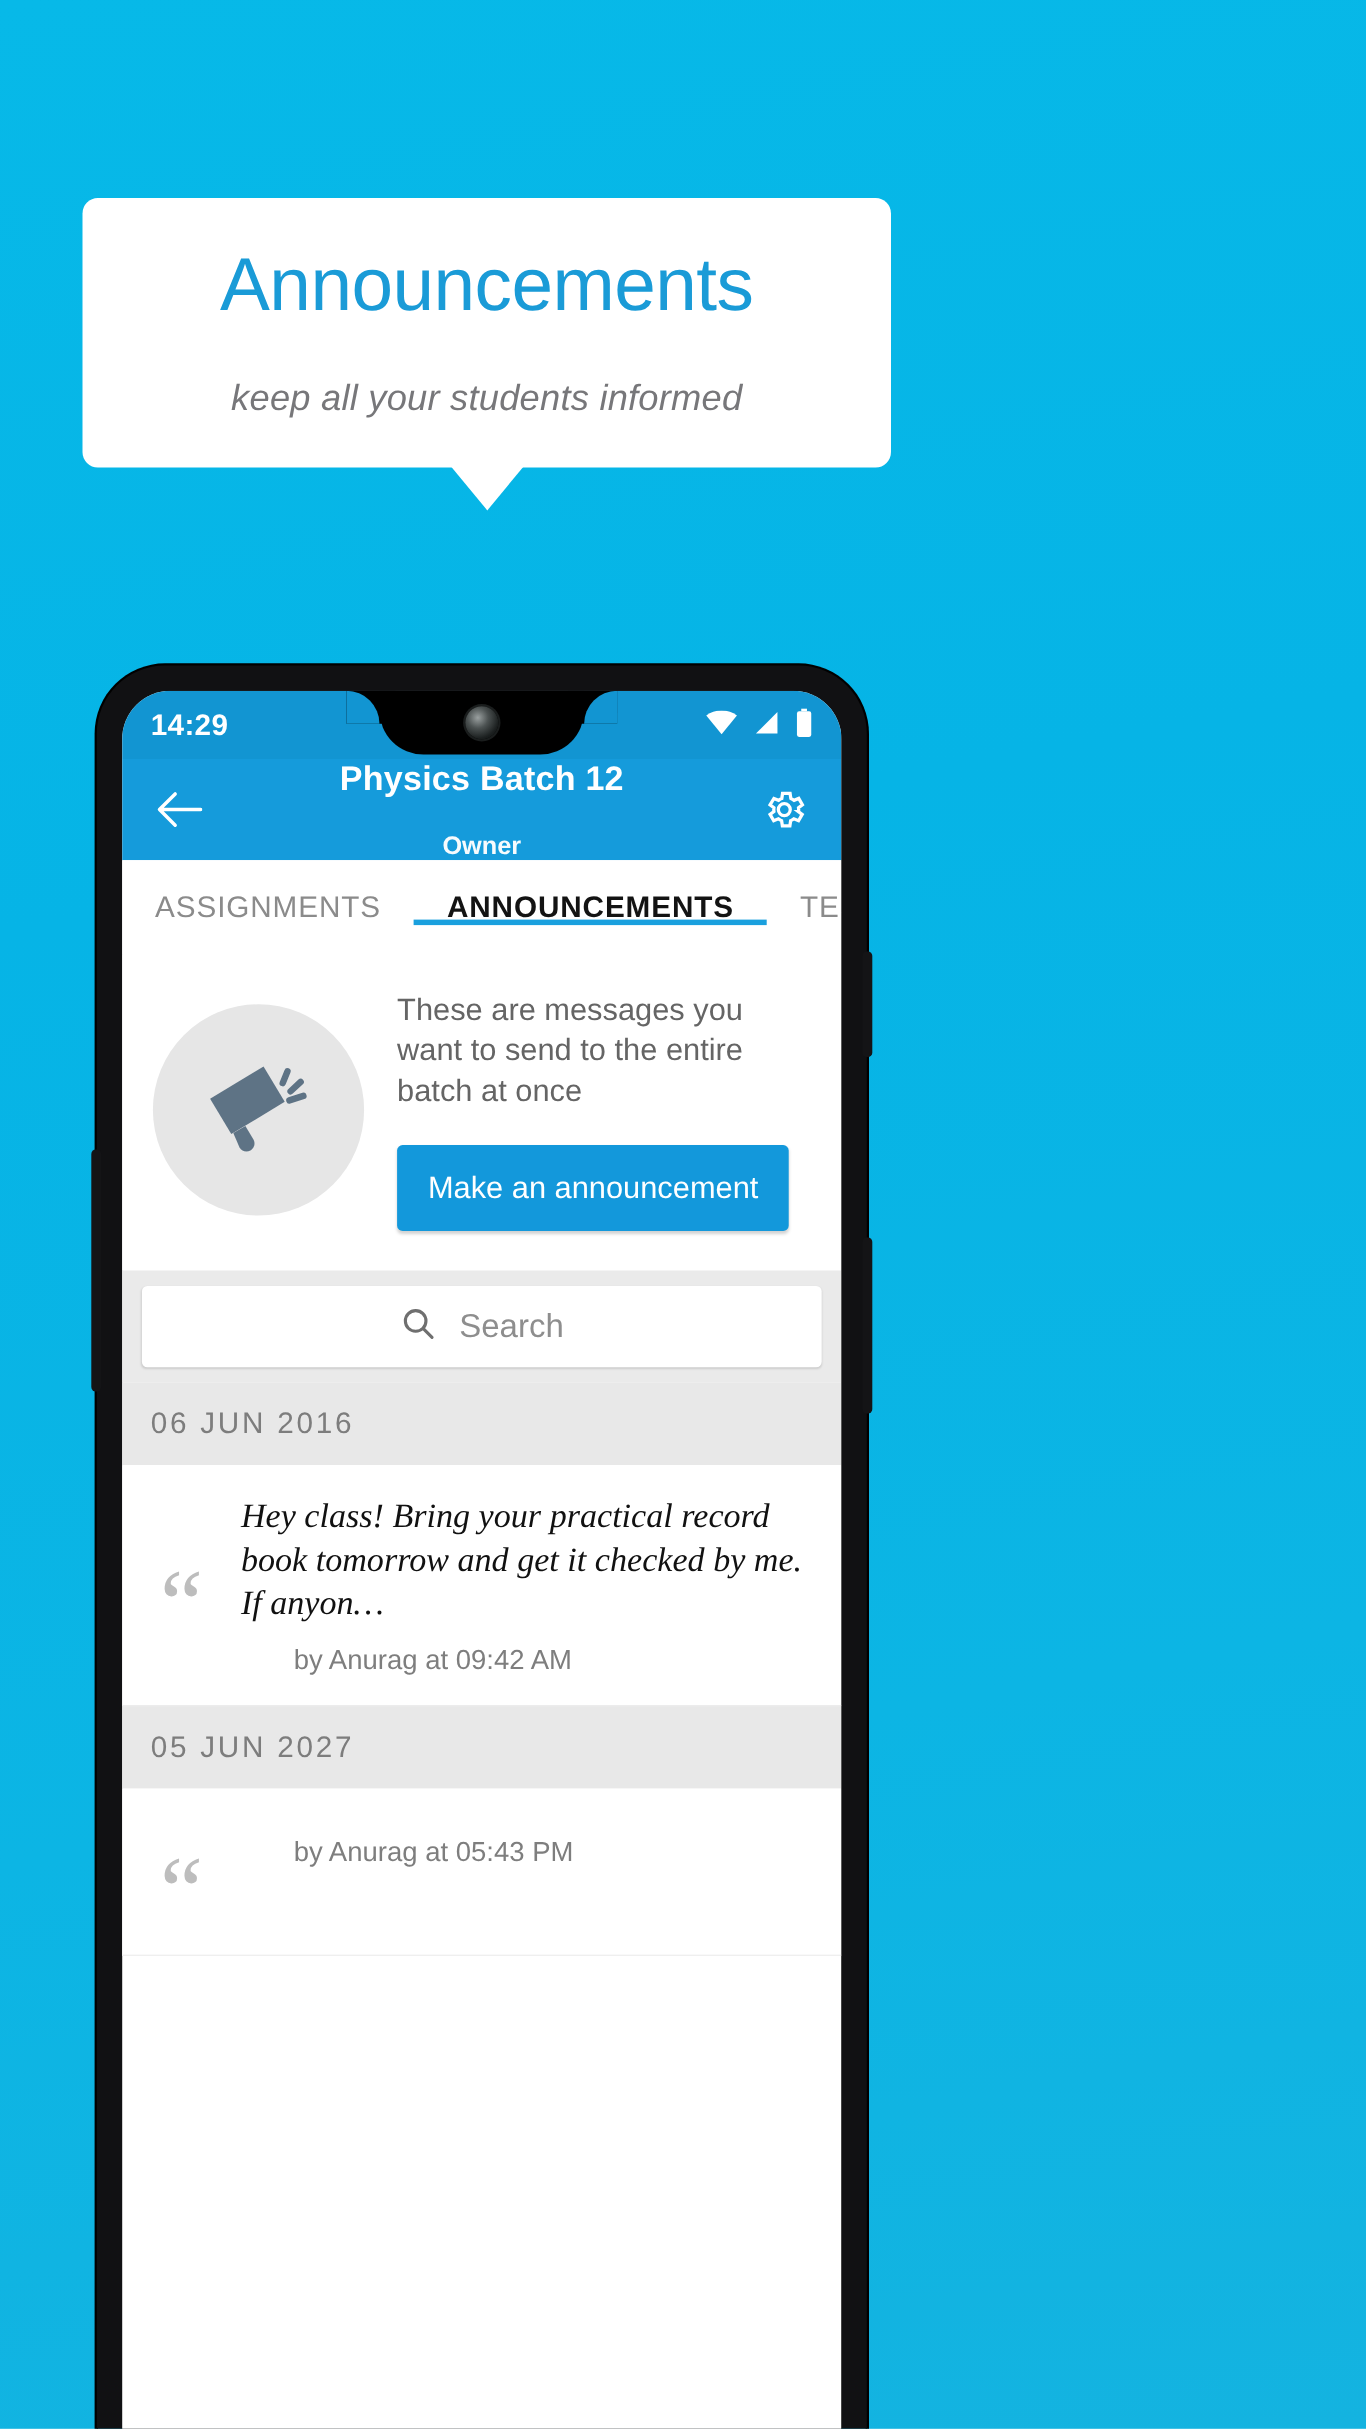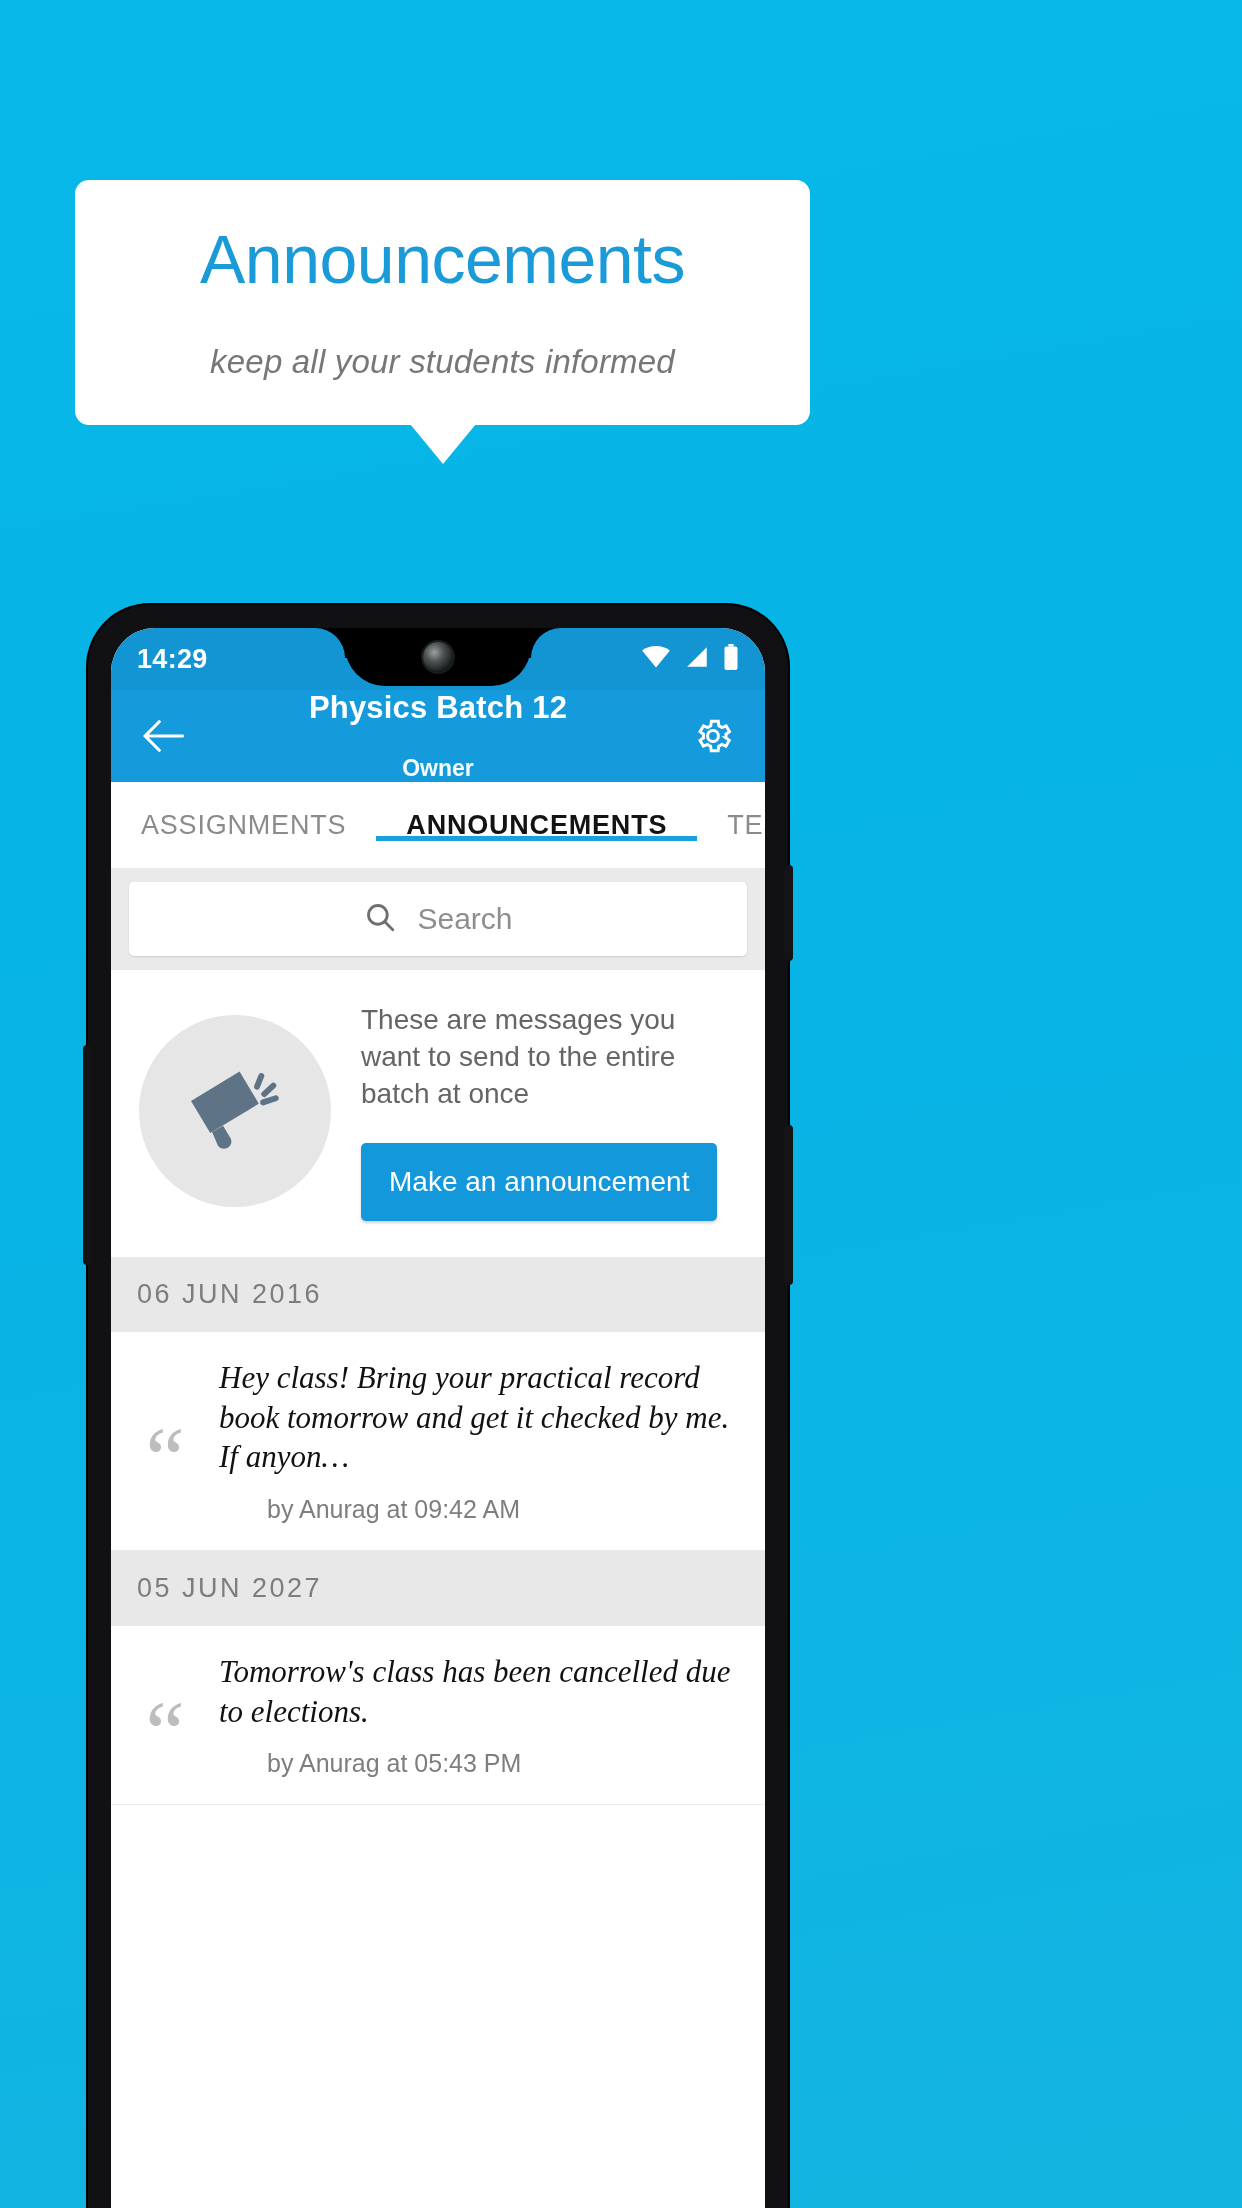--- a/index.html
+++ b/index.html
@@ -235,63 +235,62 @@
         </div>
       </div>
 
       <div id="tabs">
         <div class="tab">ASSIGNMENTS</div>
         <div class="tab active">ANNOUNCEMENTS</div>
         <div class="tab">TESTS</div>
 
       </div>
 
-      <div id="search-wrap">
-        <div id="search-box">
-          <span>
-            <svg width="34" height="34" viewBox="0 0 24 24">
-              <circle cx="10.5" cy="10.5" r="6.6" fill="none" stroke="#6f6f6f" stroke-width="2"></circle>
-              <path d="M15.4 15.4 21 21" stroke="#6f6f6f" stroke-width="2" stroke-linecap="round"></path>
-            </svg>
-          </span>
-          <span id="search-placeholder">Search</span>
-        </div>
-      </div>
-
       <div id="hero">
         <div id="hero-circle">
           <svg width="118" height="110" viewBox="0 0 64 60">
             <g fill="#5e7385">
               <path d="M8 24.5 34.5 8.5l10.5 17.5-26.5 16z"></path>
               <path d="M19.5 41.5 25.5 38l4 6.7c1.1 1.9.4 4.3-1.5 5.4-1.9 1.1-4.3.5-5.4-1.4l-3.1-7.2z"></path>
               <rect x="43.5" y="9" width="3.2" height="9.5" rx="1.6" transform="rotate(22 45 14)"></rect>
               <rect x="49.5" y="19" width="3.2" height="10.5" rx="1.6" transform="rotate(72 51 24)"></rect>
               <rect x="49" y="13" width="3.2" height="10" rx="1.6" transform="rotate(47 50 18)"></rect>
             </g>
           </svg>
         </div>
         <div id="hero-right">
           <div id="hero-text">These are messages you want to send to the entire batch at once</div>
           <button id="make-announcement-btn">Make an announcement</button>
         </div>
       </div>
 
+      <div id="search-wrap">
+        <div id="search-box">
+          <span>
+            <svg width="34" height="34" viewBox="0 0 24 24">
+              <circle cx="10.5" cy="10.5" r="6.6" fill="none" stroke="#6f6f6f" stroke-width="2"></circle>
+              <path d="M15.4 15.4 21 21" stroke="#6f6f6f" stroke-width="2" stroke-linecap="round"></path>
+            </svg>
+          </span>
+          <span id="search-placeholder">Search</span>
+        </div>
+      </div>
+
       <div class="date-header">06  JUN  2016</div>
       <div class="ann-item">
         <div class="quote-glyph">“</div>
         <div class="ann-body">
           <div class="ann-text">Hey class! Bring your practical record book tomorrow and get it checked by me. If anyon…</div>
           <div class="ann-meta">by Anurag at 09:42 AM</div>
         </div>
       </div>
 
       <div class="date-header">05  JUN  2027</div>
       <div class="ann-item">
         <div class="quote-glyph">“</div>
         <div class="ann-body">
-          <div class="ann-text">Tomorrow's class has been cancelled due to elections.</div>
           <div class="ann-meta">by Anurag at 05:43 PM</div>
         </div>
       </div>
 
     </div>
   </div>
 </div>
 
 </body></html>

